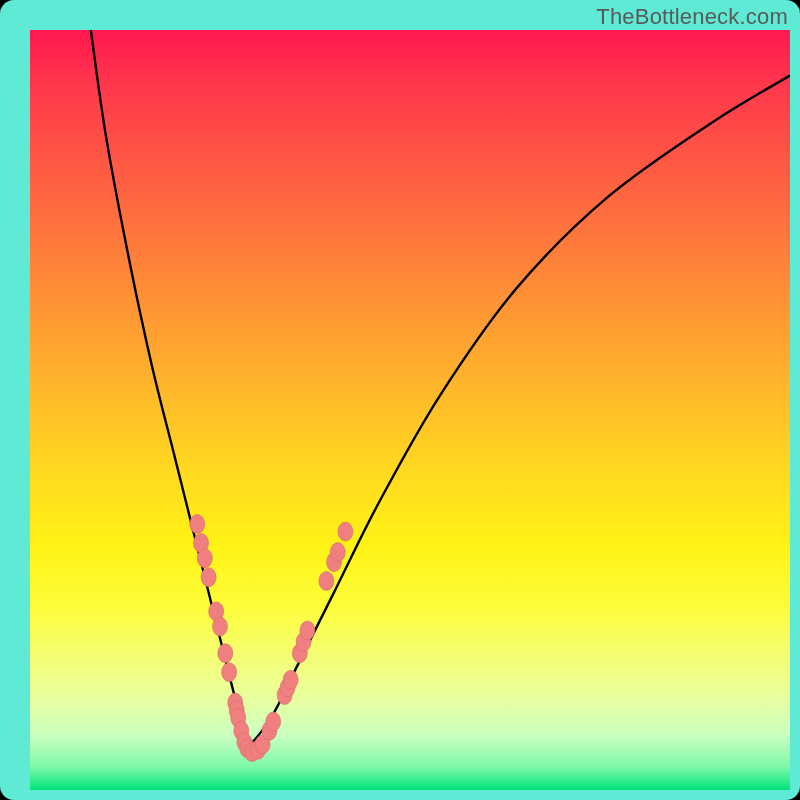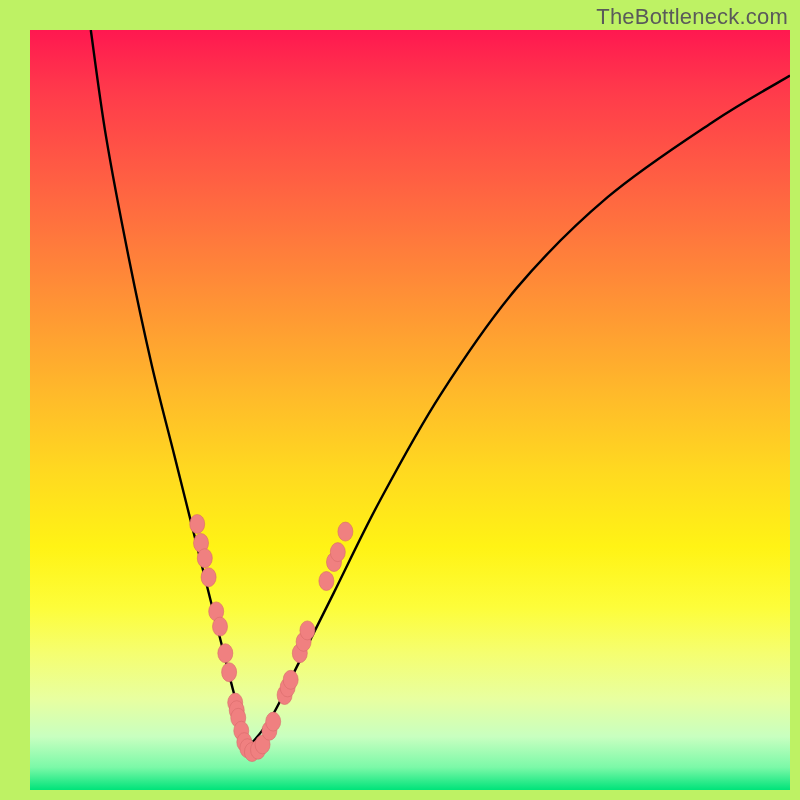--- a/index.html
+++ b/index.html
@@ -8,21 +8,22 @@
     width: 800px;
     height: 800px;
     overflow: hidden;
     background: #000;
     font-family: Arial, Helvetica, sans-serif;
   }
   .frame {
     position: relative;
     width: 800px;
     height: 800px;
-    background: #bef264;
+    background: #5eead4;
+    border-radius: 14px;
   }
   .plot-area {
     position: absolute;
     left: 30px;
     top: 30px;
     width: 760px;
     height: 760px;
     background: linear-gradient(
       to bottom,
       #ff1850 0%,

